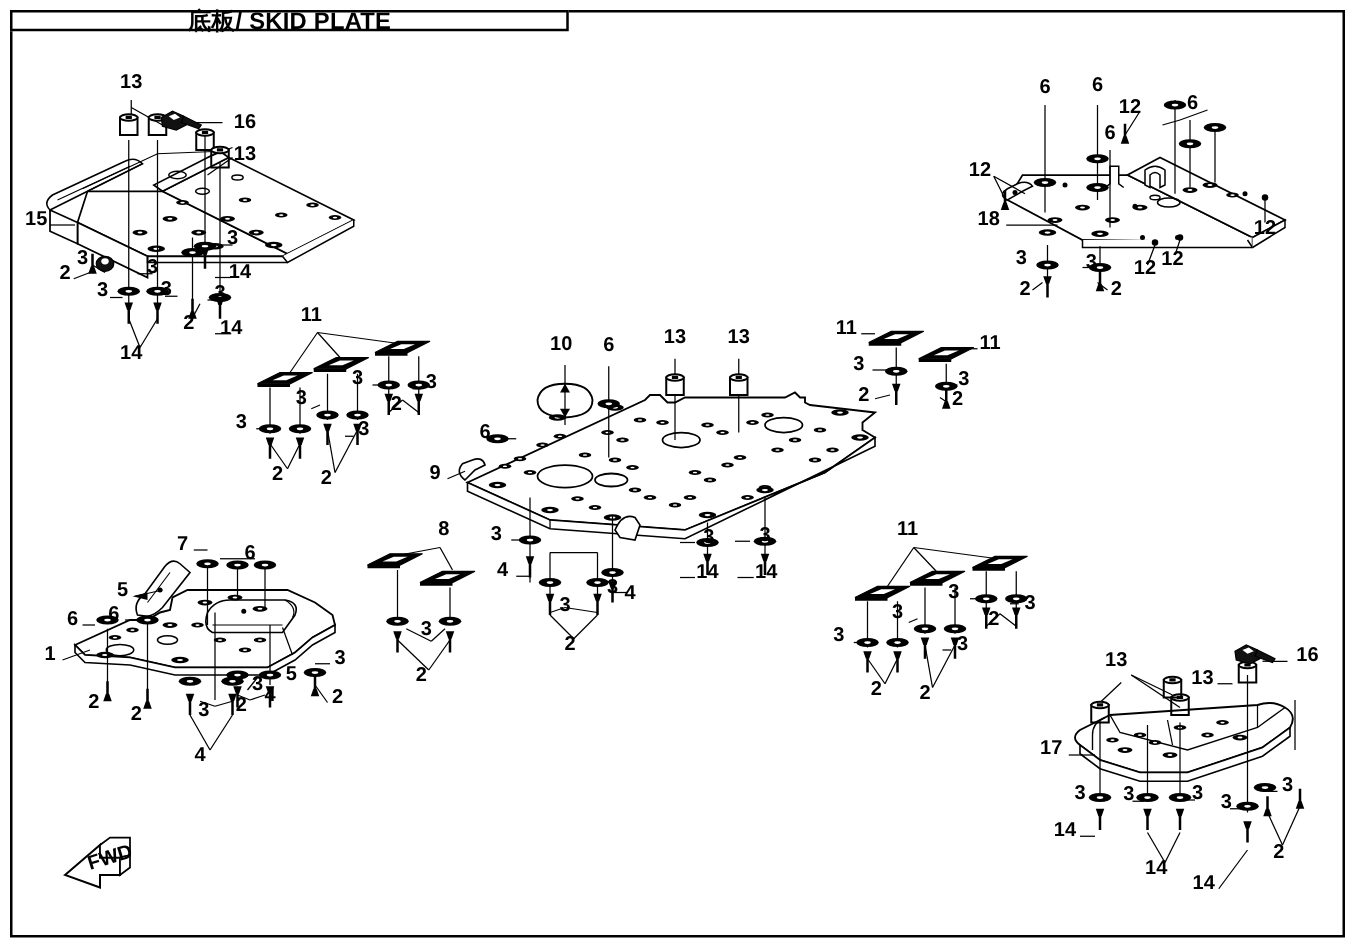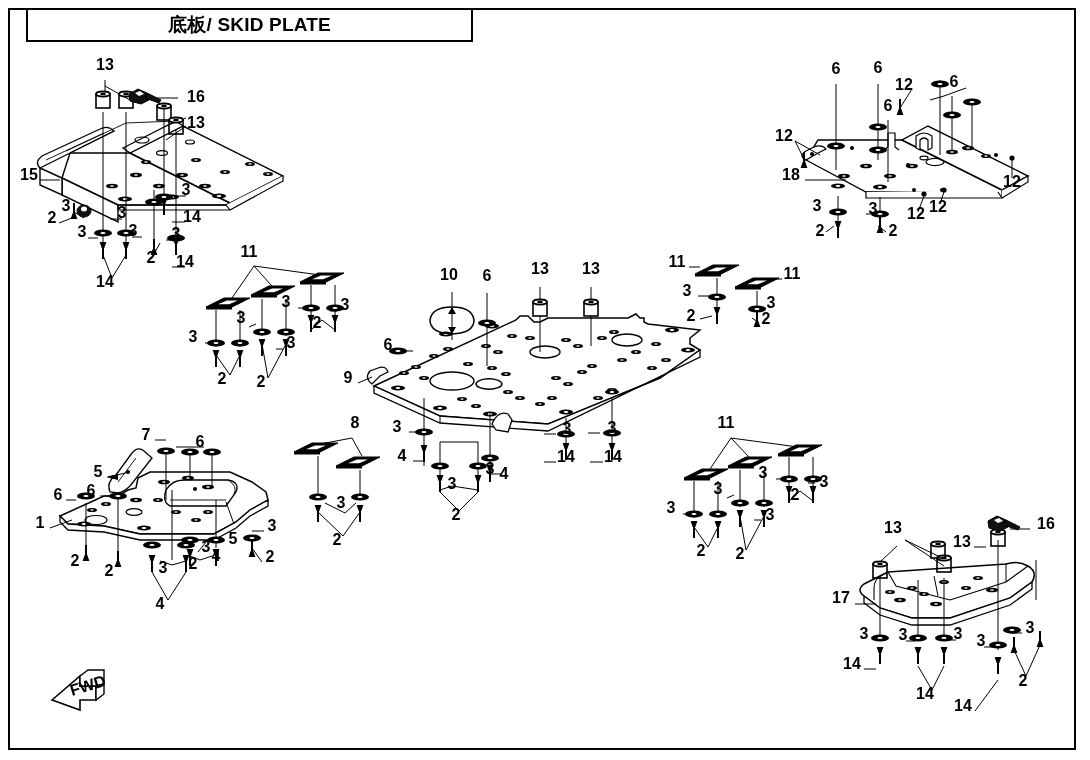--- a/index.html
+++ b/index.html
@@ -1,19 +1,19 @@
 <!DOCTYPE html>
 <html><head>
 <meta charset="utf-8">
 <style>
   html,body{margin:0;padding:0;background:#ffffff;}
   body{width:1090px;height:760px;font-family:"Liberation Sans",sans-serif;overflow:hidden;}
   #page{position:relative;width:1090px;height:760px;background:#fff;}
   #border{position:absolute;left:8px;top:8px;width:1068px;height:742px;border:2px solid #000;box-sizing:border-box;}
-  #title-box{position:absolute;left:26px;top:8px;width:447px;height:34px;border:2px solid #000;box-sizing:border-box;background:#fff;z-index:20;}
+  #title-box{position:absolute;left:8px;top:8px;width:447px;height:17px;border:2px solid #000;box-sizing:border-box;background:#fff;z-index:20;}
   #title-text{position:absolute;left:0;top:0;width:100%;height:100%;display:flex;align-items:center;justify-content:center;
     font-size:19px;font-weight:bold;letter-spacing:.2px;color:#000;white-space:nowrap;}
   svg.layer{position:absolute;left:0;top:0;width:1090px;height:760px;}
   .cal{font-family:"Liberation Sans",sans-serif;font-size:16px;font-weight:bold;fill:#000;}
   text{user-select:none;}
 </style>
 </head>
 <body>
 
 <div id="page">

